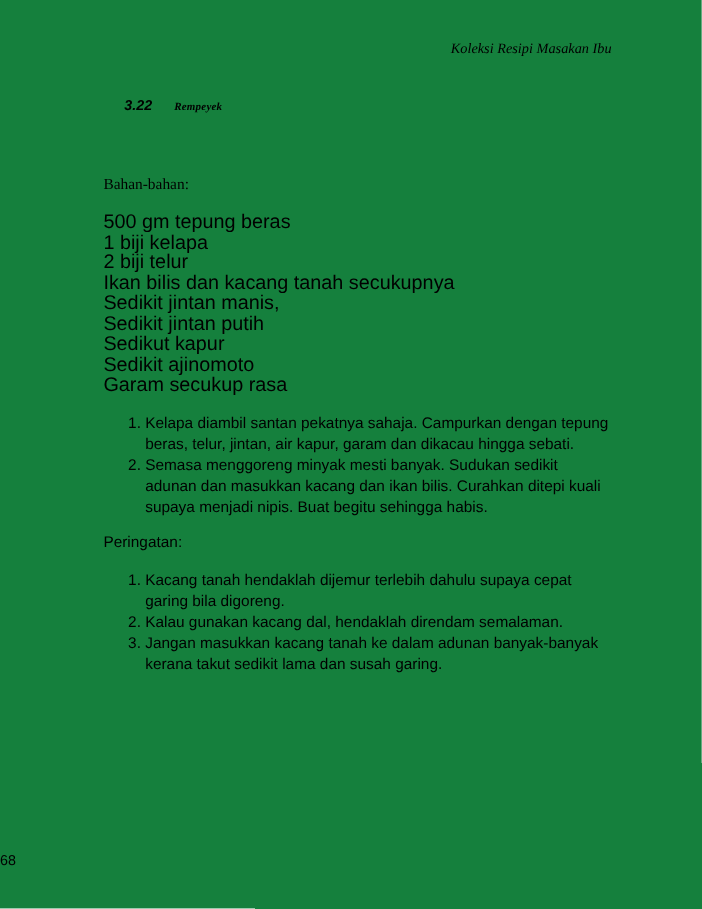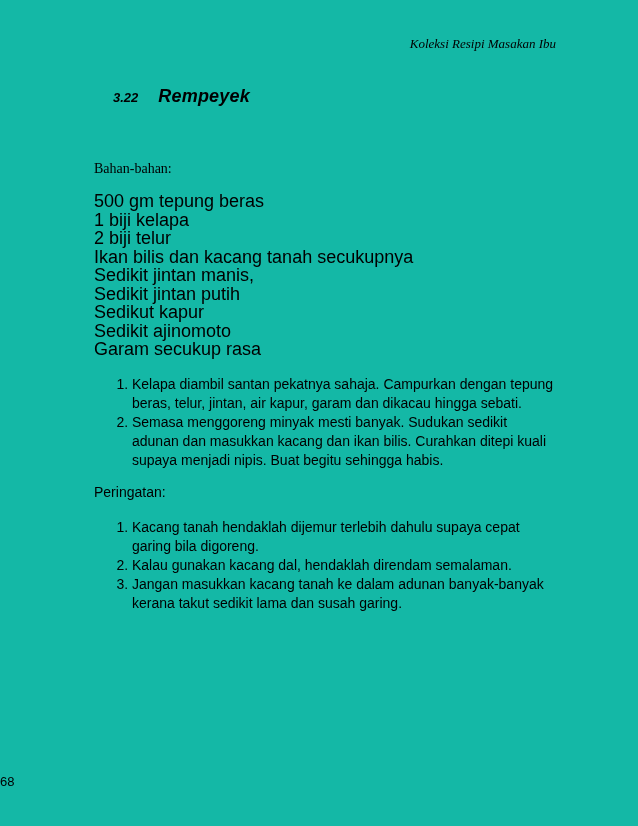--- a/index.html
+++ b/index.html
@@ -15,21 +15,21 @@
     font-family: "Liberation Sans", sans-serif;
     color: #000000;
     -webkit-font-smoothing: antialiased;
   }
   .page {
     box-sizing: border-box;
     width: 638px;
     height: 826px;
     padding: 36px 82px 0 94px;
     position: relative;
-    background: #14b8a6;
+    background: #15803d;
   }
   .doc-header {
     text-align: right;
     font-family: "Liberation Serif", serif;
     font-style: italic;
     font-size: 13px;
     line-height: 15px;
     color: #000000;
   }
   .section-heading {
@@ -40,22 +40,23 @@
     line-height: 18px;
     white-space: nowrap;
   }
   .section-number {
     display: inline-block;
     font-size: 13px;
     margin-right: 20px;
   }
   .section-title {
     display: inline-block;
-    font-size: 18px;
+    font-size: 10px;
     letter-spacing: 0.2px;
+    font-family: Liberation Serif, serif;
   }
   .para-heading {
     font-size: 14px;
     line-height: 19px;
   }
   .ingredients-heading { margin-top: 52px; font-family: Liberation Serif, serif; }
   .ingredients-block { margin-top: 14px; }
   .ingredient-line {
     font-size: 18px;
     line-height: 18.5px;

